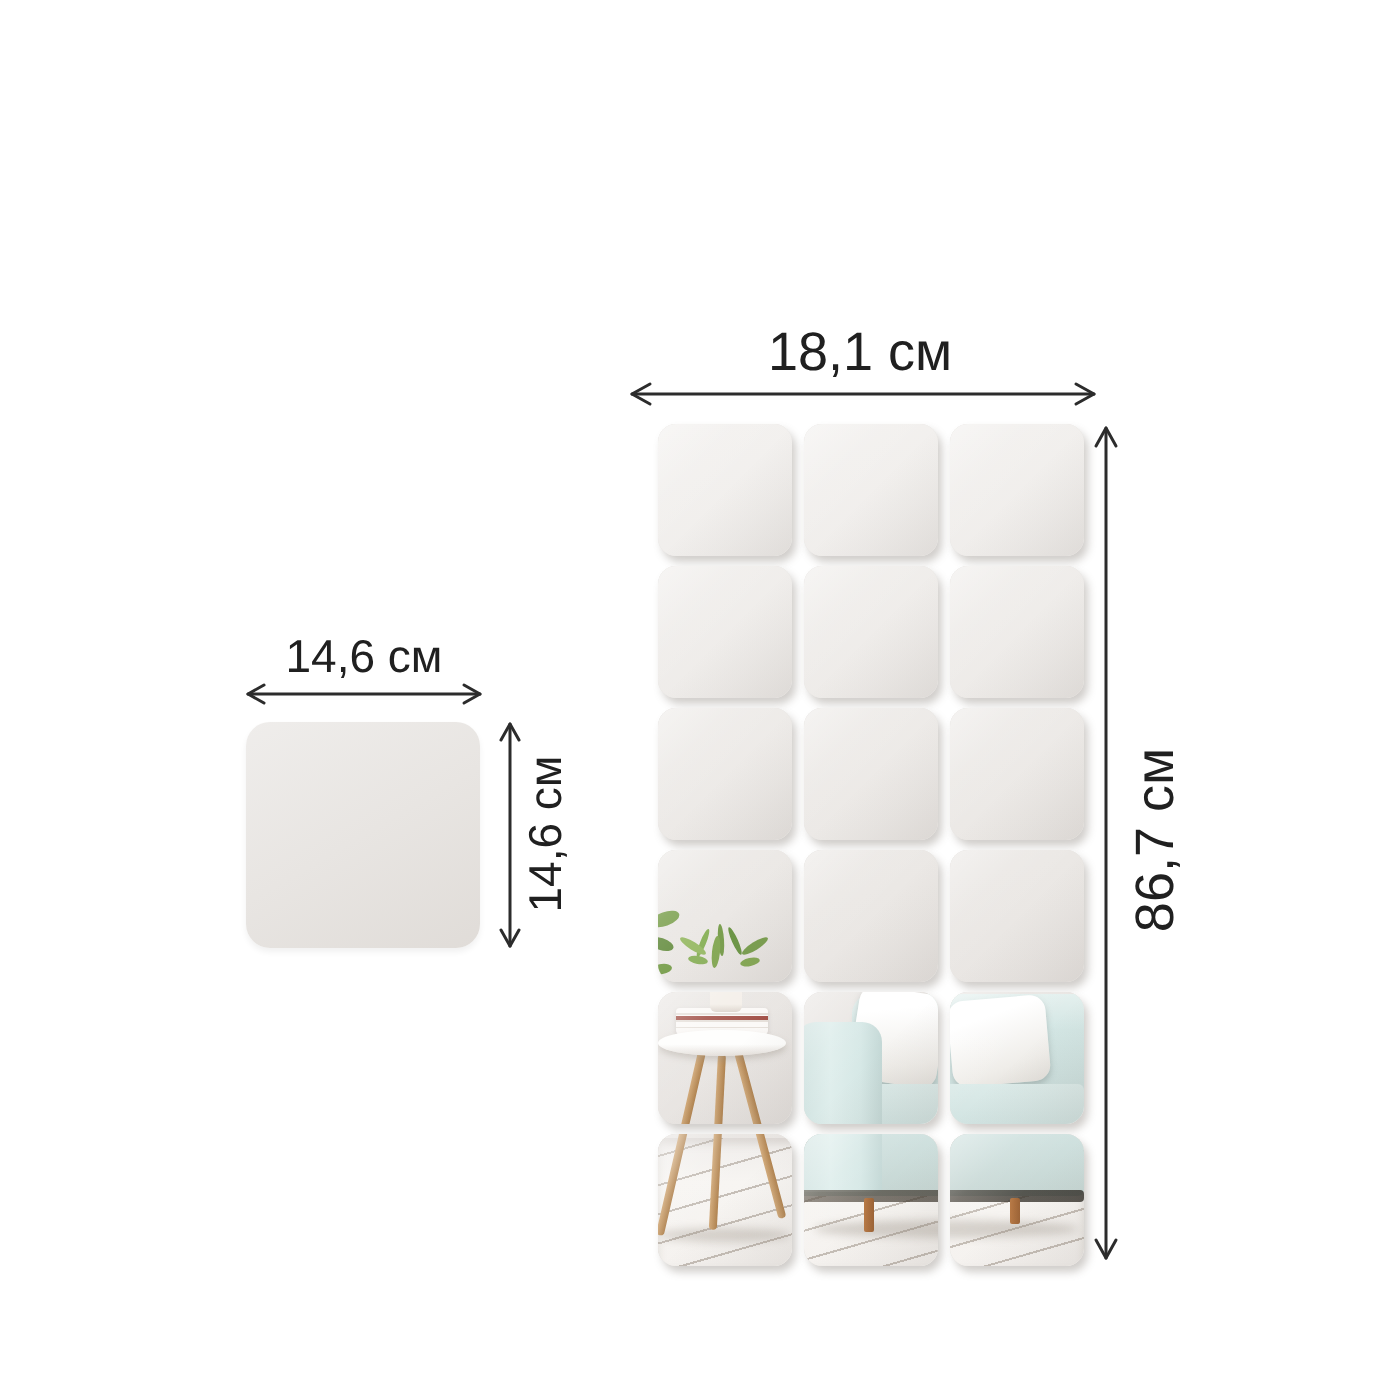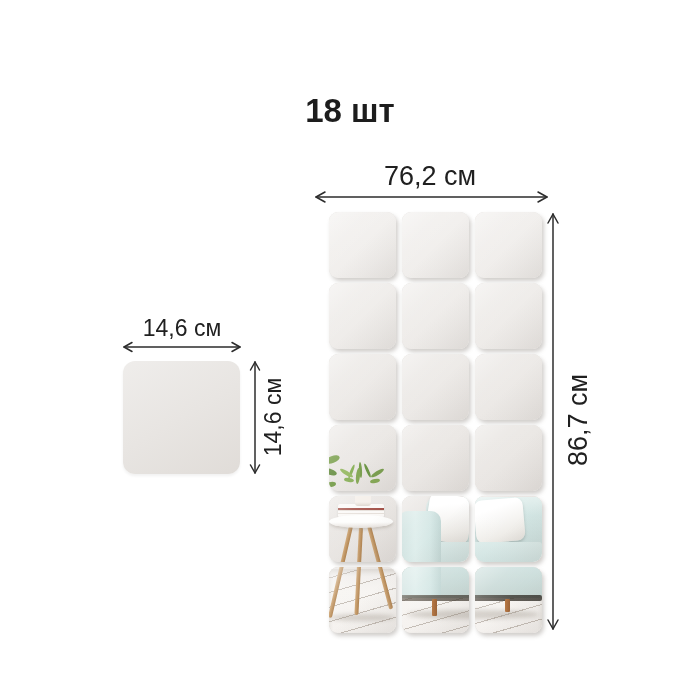--- a/index.html
+++ b/index.html
@@ -97,23 +97,22 @@
        background:linear-gradient(180deg,#8d4a43 0 3px,#f4efe9 3px 70%,#ddd5cd 100%);}
   .table-top{left:0;top:303px;width:64px;height:13px;border-radius:50%;
              background:linear-gradient(180deg,#fefefd 0 55%,#e4dfda 100%);
              box-shadow:0 2px 3px rgba(150,140,130,.35);}
 </style>
 </head>
 <body>
 
 <div class="canvas">
 
-  <div class="subtitle">18 шт</div>
-
-  <div class="dim-label grid-w">76,2 см</div>
+
+  <div class="dim-label grid-w">18,1 см</div>
   <div class="dim-label rot grid-h">86,7 см</div>
   <div class="dim-label single-w">14,6 см</div>
   <div class="dim-label rot single-h">14,6 см</div>
 
   <div class="single-tile"></div>
 
   <div class="grid">
       <div class="tile" style="left: 0px; top: 0px;">
         <div class="scene" style="left: 0px; top: 0px;">
     <div class="wall"></div>

